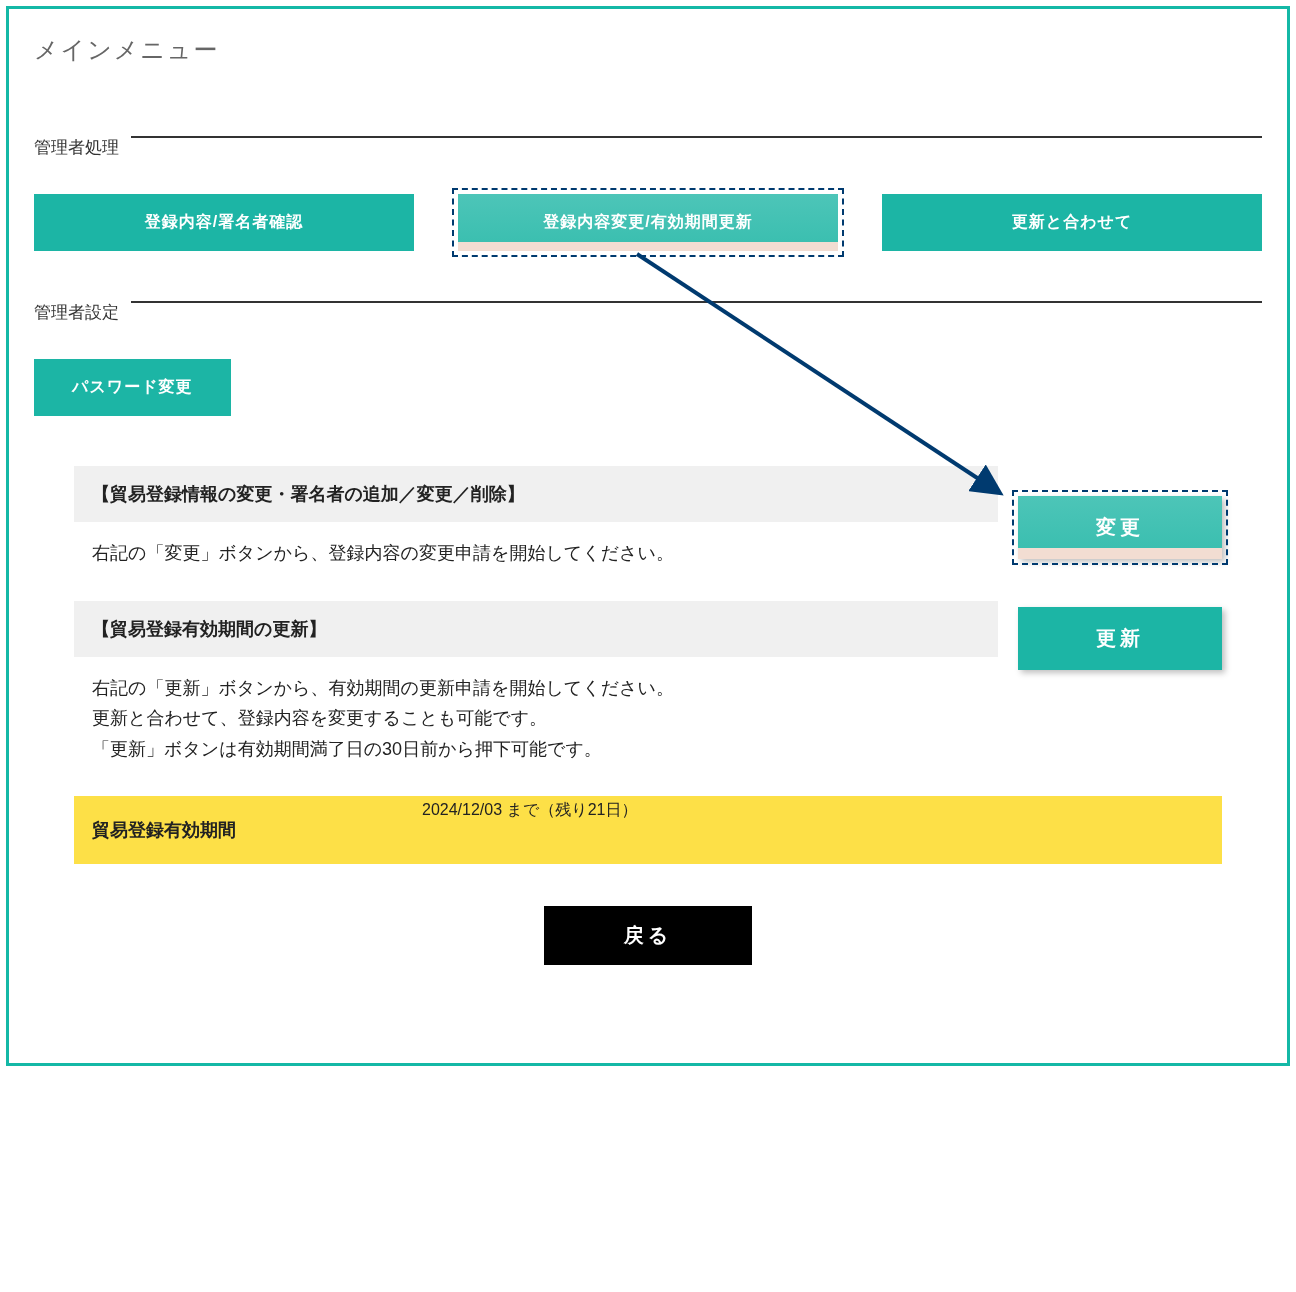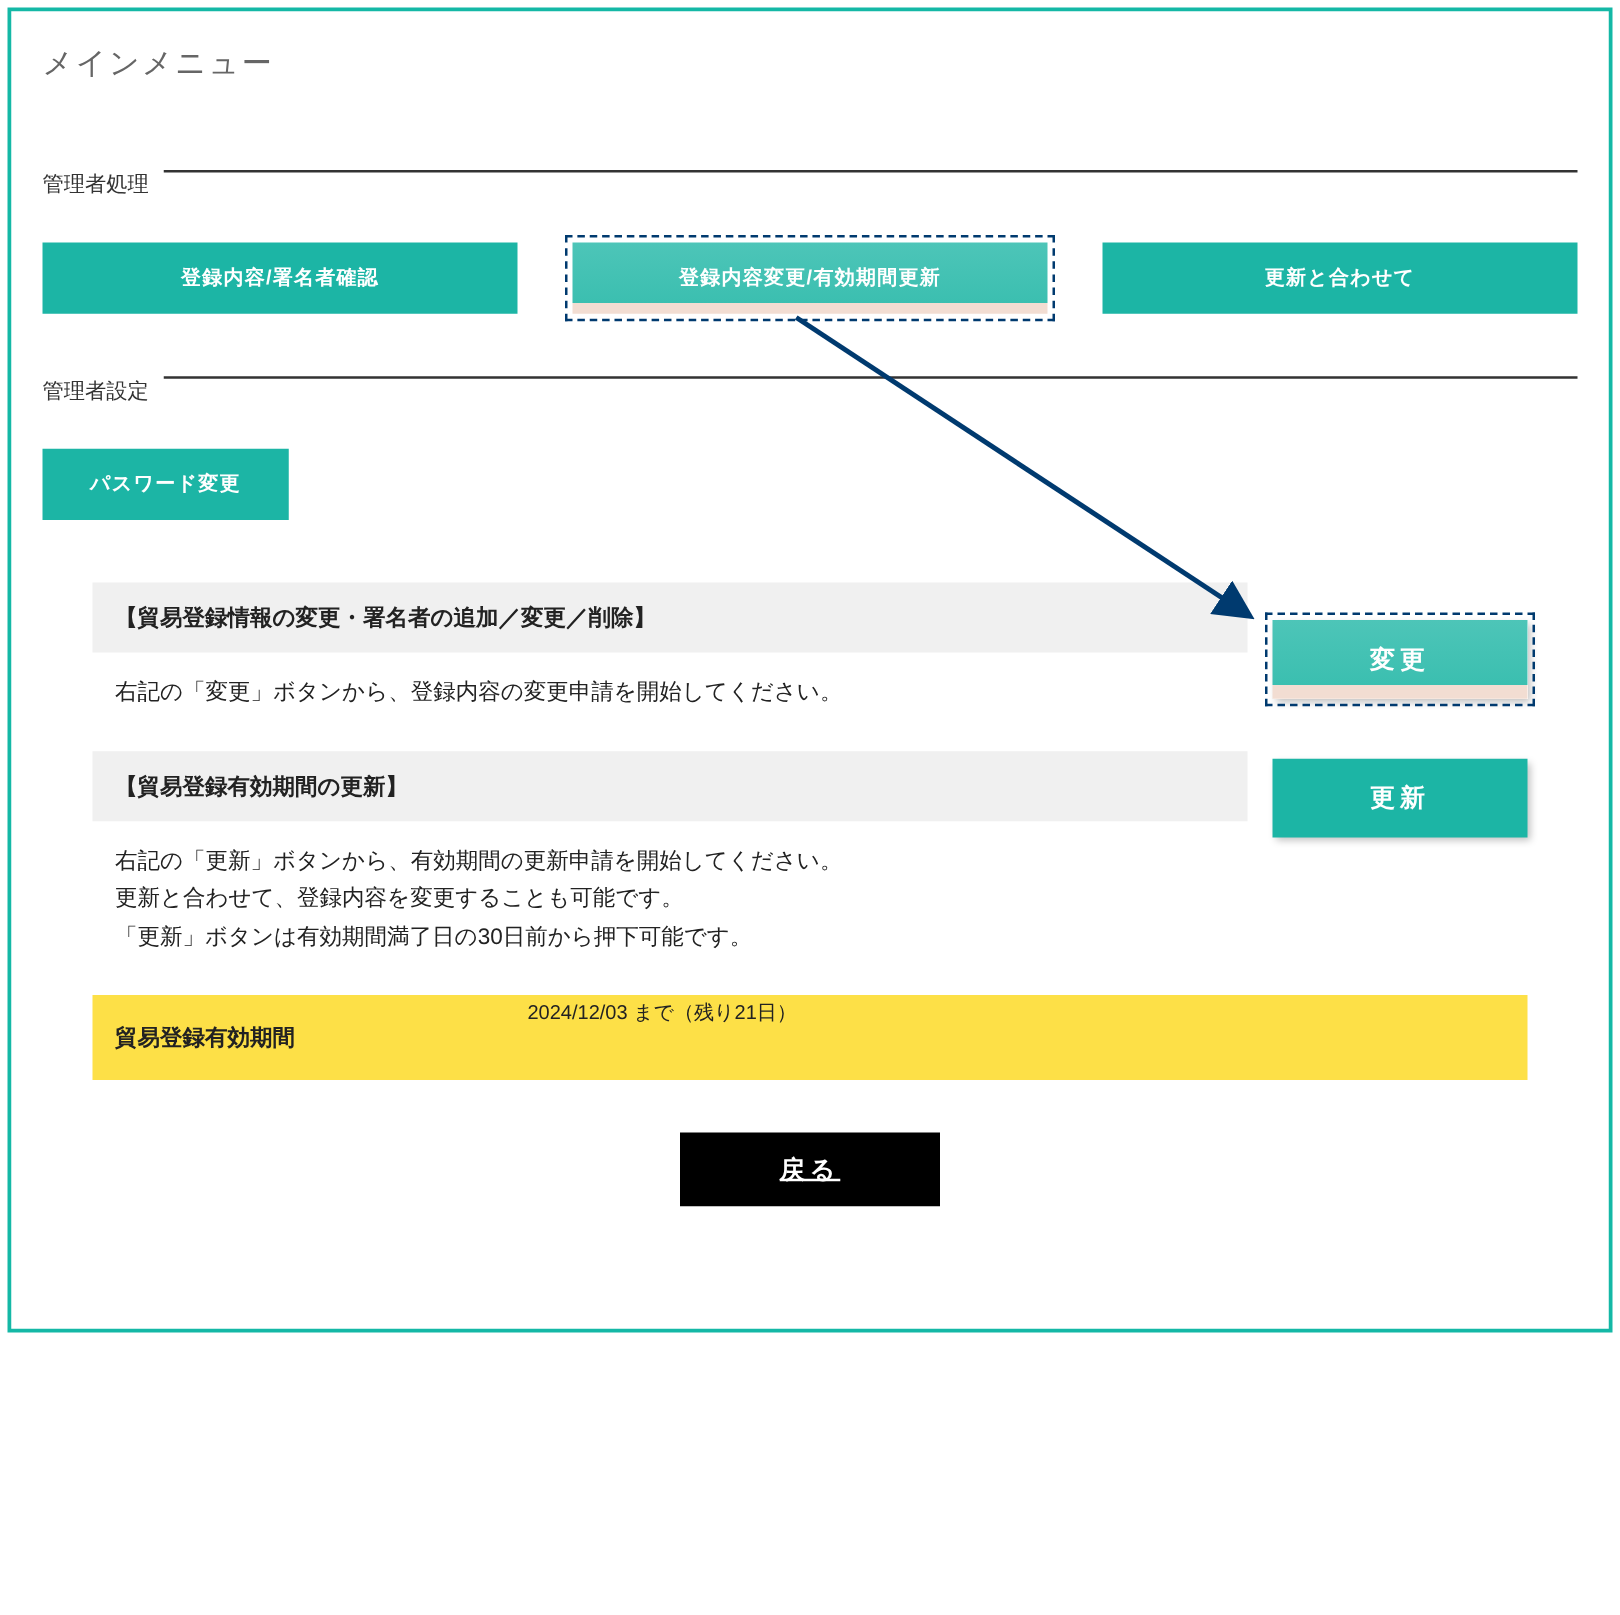--- a/index.html
+++ b/index.html
@@ -153,21 +153,20 @@
     }
     .back-btn {
       background: #000;
       color: #fff;
       font-size: 20px;
       font-weight: bold;
       padding: 16px 80px;
       border: none;
       cursor: pointer;
       letter-spacing: 4px;
-      text-decoration: underline;
     }
     .arrow-svg {
       position: absolute;
       pointer-events: none;
       z-index: 10;
     }
   </style>
 </head>
 <body>
 

